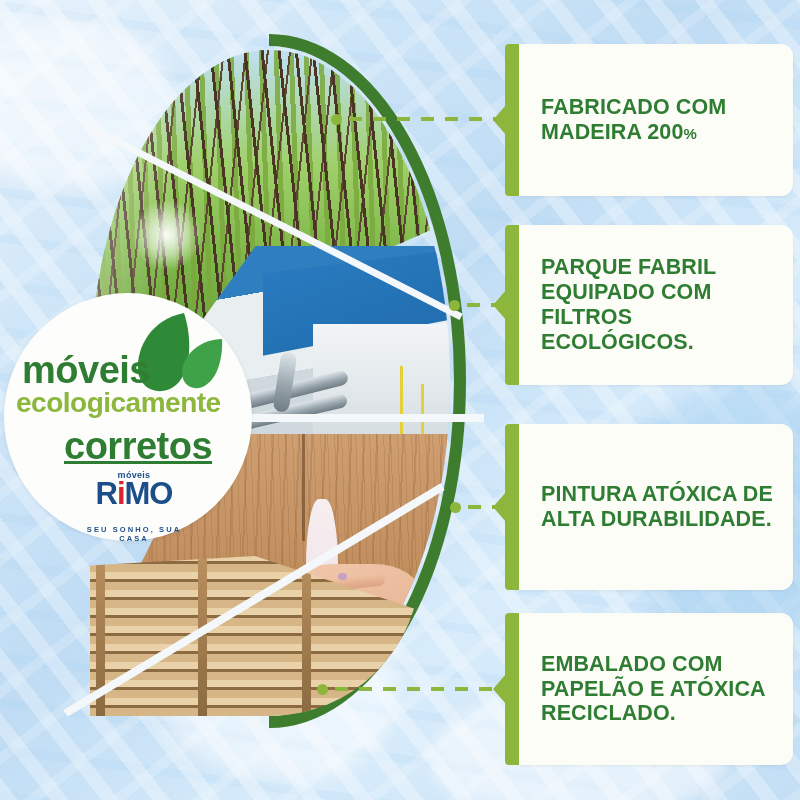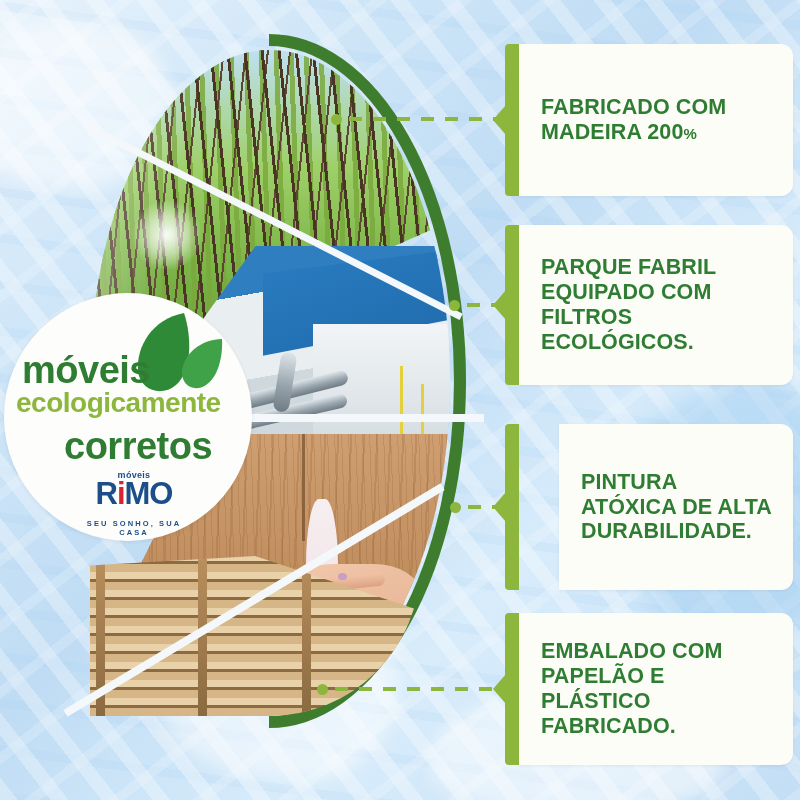--- a/index.html
+++ b/index.html
@@ -95,28 +95,28 @@
 
   .slash{position:absolute;background:#f4f8fb;}
 
   
   #badge{position:absolute;left:4px;top:293px;width:248px;height:248px;border-radius:50%;
     background:#fdfdfb;box-shadow:0 1px 4px rgba(0,0,0,.07);}
   .leaf-wrap{position:absolute;left:118px;top:16px;width:104px;height:92px;}
   .lg-title{position:absolute;font-weight:700;letter-spacing:-.5px;line-height:1;}
   .t-moveis{left:18px;top:58px;font-size:38px;color:#2f7d32;}
   .t-eco{left:12px;top:96px;font-size:28px;color:#8cb63c;}
-  .t-corretos{left:60px;top:134px;font-size:38px;color:#2f7d32;}
+  .t-corretos{left:60px;top:134px;font-size:38px;color:#2f7d32;text-decoration:underline;}
 
   .rimo{position:absolute;left:70px;top:178px;width:120px;text-align:center;}
   .rimo-sup{font-size:9px;font-weight:700;color:#1c4f8a;letter-spacing:.3px;line-height:1;
     margin-bottom:0px;}
   .rimo-main{font-size:31px;font-weight:700;color:#1c4f8a;line-height:.92;letter-spacing:-1px;}
   .rimo-main .dotred{color:#d9232e;}
-  .rimo-tag{font-size:7.5px;font-weight:700;color:#1c4f8a;letter-spacing:2.1px;margin-top:10px;}
+  .rimo-tag{font-size:7.5px;font-weight:700;color:#1c4f8a;letter-spacing:2.1px;margin-top:16px;}
 
   
   .conn{position:absolute;height:6px;display:flex;align-items:center;}
   .conn .dot{width:11px;height:11px;border-radius:50%;background:#8cb63c;flex:0 0 auto;}
   .conn .dash{flex:1 1 auto;height:4px;margin-left:7px;margin-right:0;
     background:repeating-linear-gradient(90deg,#8cb63c 0 13px, rgba(0,0,0,0) 13px 24px);}
 
   
   .card{position:absolute;display:flex;}
   .card-tab{width:14px;border-radius:4px 0 0 4px;background:#8cb63c;position:relative;flex:0 0 auto;}
@@ -125,21 +125,21 @@
     border-right:13px solid #8cb63c;}
   .card-body{flex:1 1 auto;background:#fdfdf8;border-radius:0 12px 12px 0;
     box-shadow:0 1px 3px rgba(0,0,0,.06);padding:18px 20px 18px 22px;box-sizing:border-box;
     display:flex;flex-direction:column;justify-content:center;}
   .card-title{font-size:21.5px;font-weight:700;color:#2f7d32;line-height:1.16;letter-spacing:.1px;}
   .card-title .pct{font-size:15px;}
   .card-desc{font-size:12.3px;color:#222;line-height:1.42;margin-top:7px;}
 
   #card1{left:505px;top:44px;width:288px;height:152px;}
   #card2{left:505px;top:225px;width:288px;height:160px;}
-  #card3{left:505px;top:424px;width:288px;height:166px;gap:40px;}
+  #card3{left:505px;top:424px;width:288px;height:166px;}
   #card4{left:505px;top:613px;width:288px;height:152px;}
 </style>
 </head>
 <body>
 
 <div id="stage">
 
   <div class="bg-base"></div>
   <div class="bg-strokes"></div>
   <div class="bg-blob" style="left:-40px;top:20px;width:210px;height:170px;"></div>
@@ -250,17 +250,17 @@
   <div class="card" id="card3">
     <div class="card-tab"></div>
     <div class="card-body">
       <div class="card-title">PINTURA ATÓXICA DE ALTA DURABILIDADE.</div>
     </div>
   </div>
 
   <div class="card" id="card4">
     <div class="card-tab"></div>
     <div class="card-body">
-      <div class="card-title">EMBALADO COM PAPELÃO E PLÁSTICO FABRICADO.</div>
+      <div class="card-title">EMBALADO COM PAPELÃO E ATÓXICA RECICLADO.</div>
     </div>
   </div>
 
 </div>
 
 </body></html>

